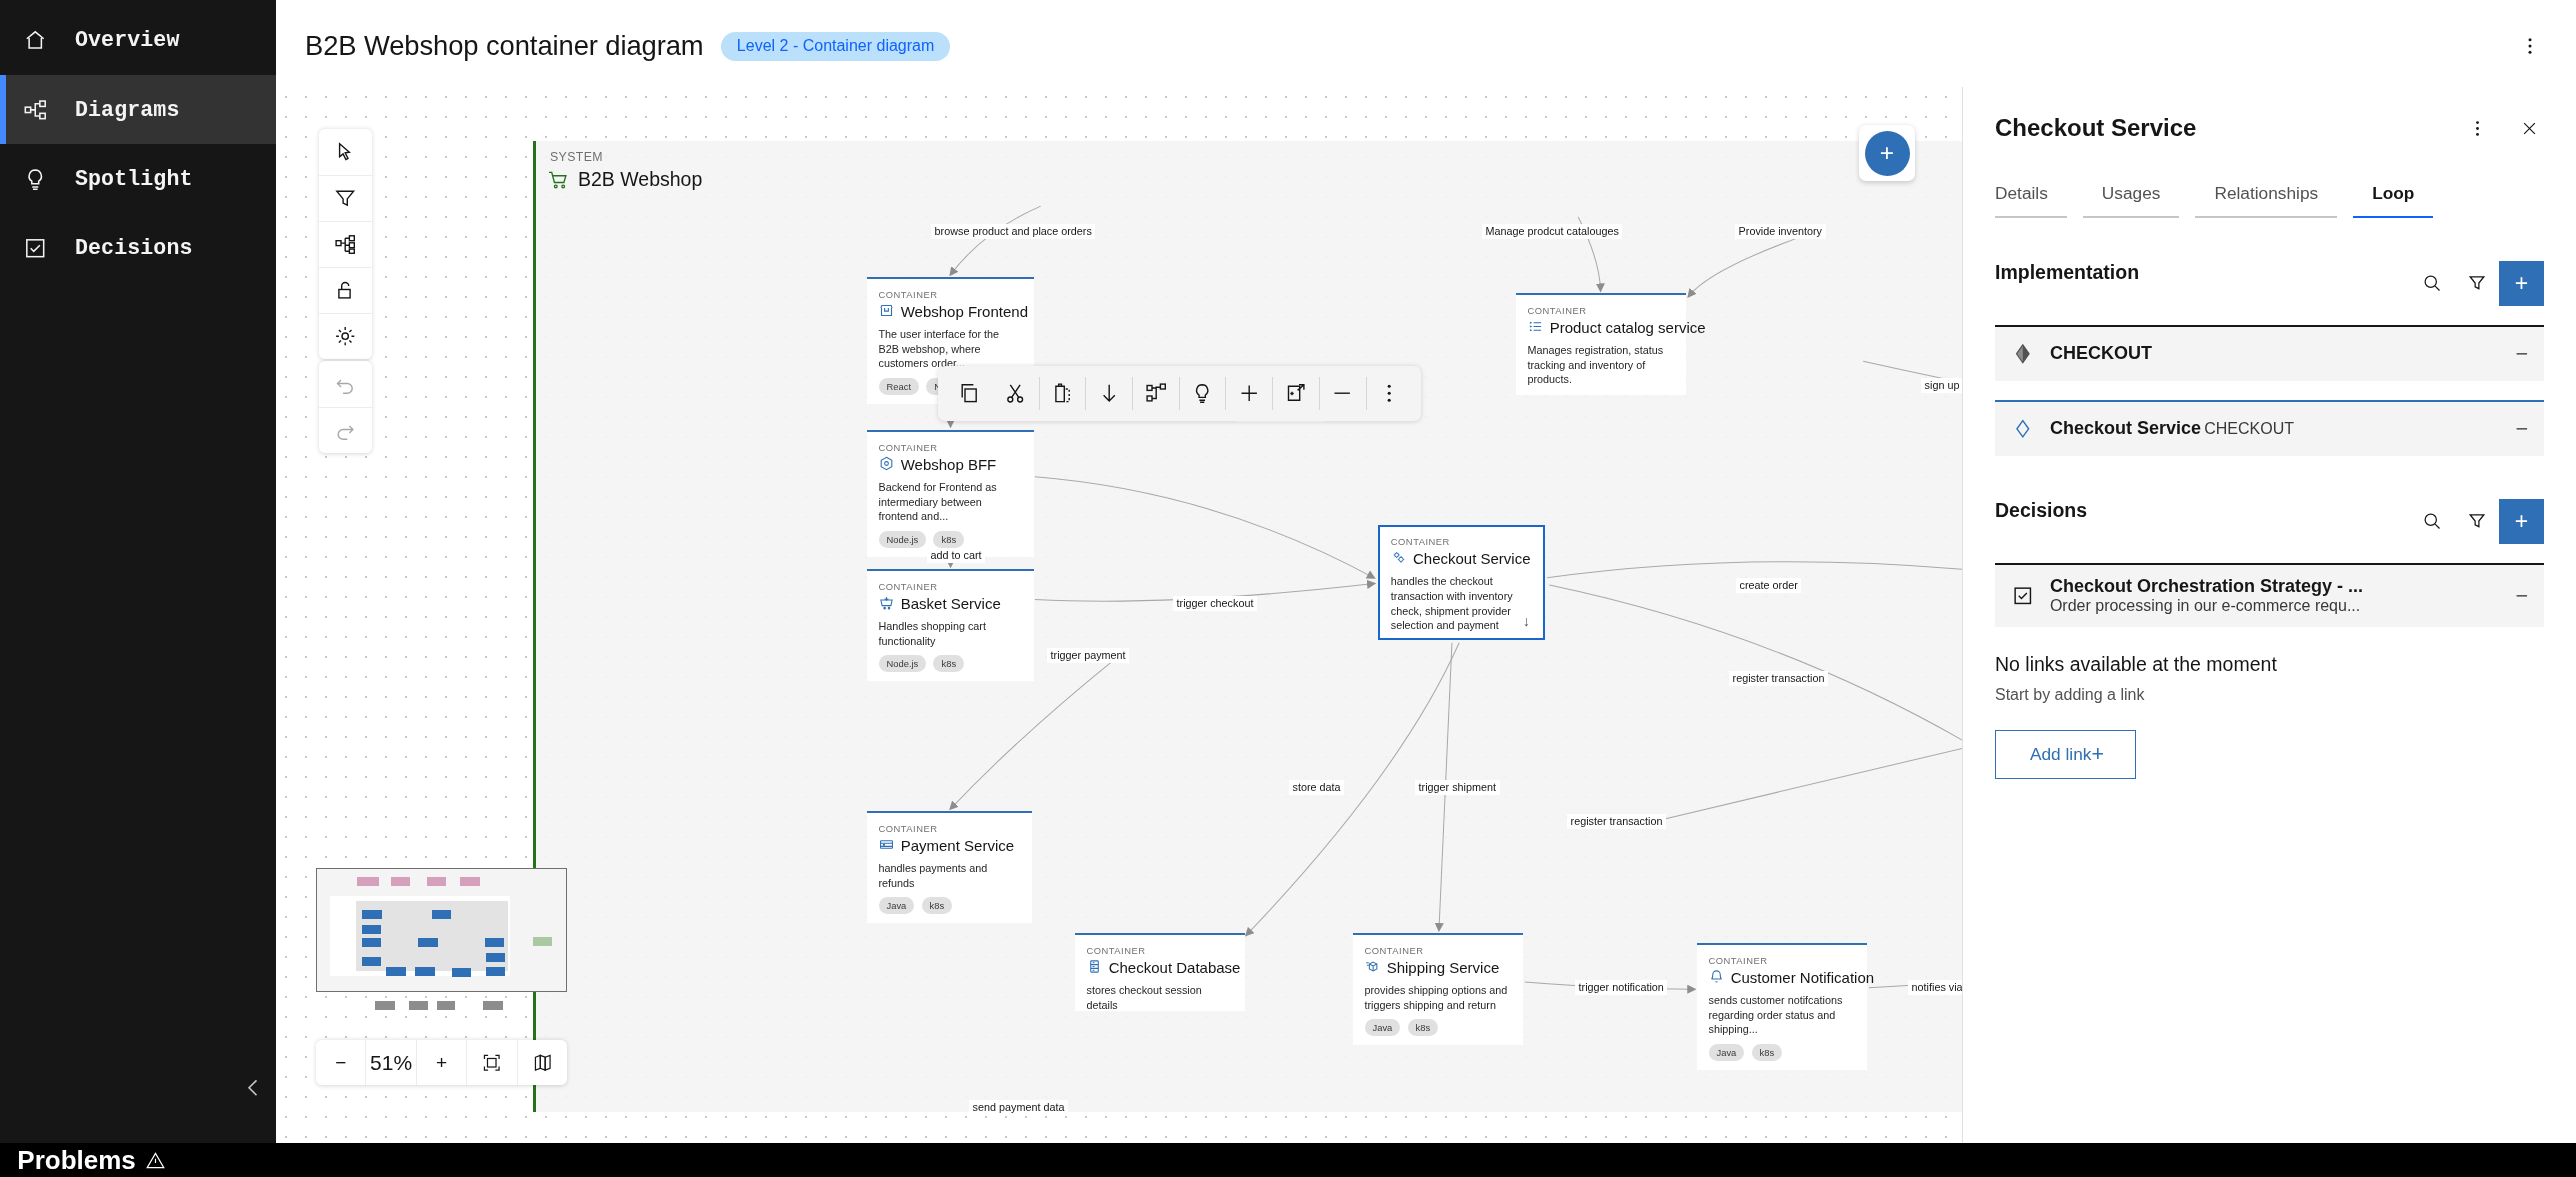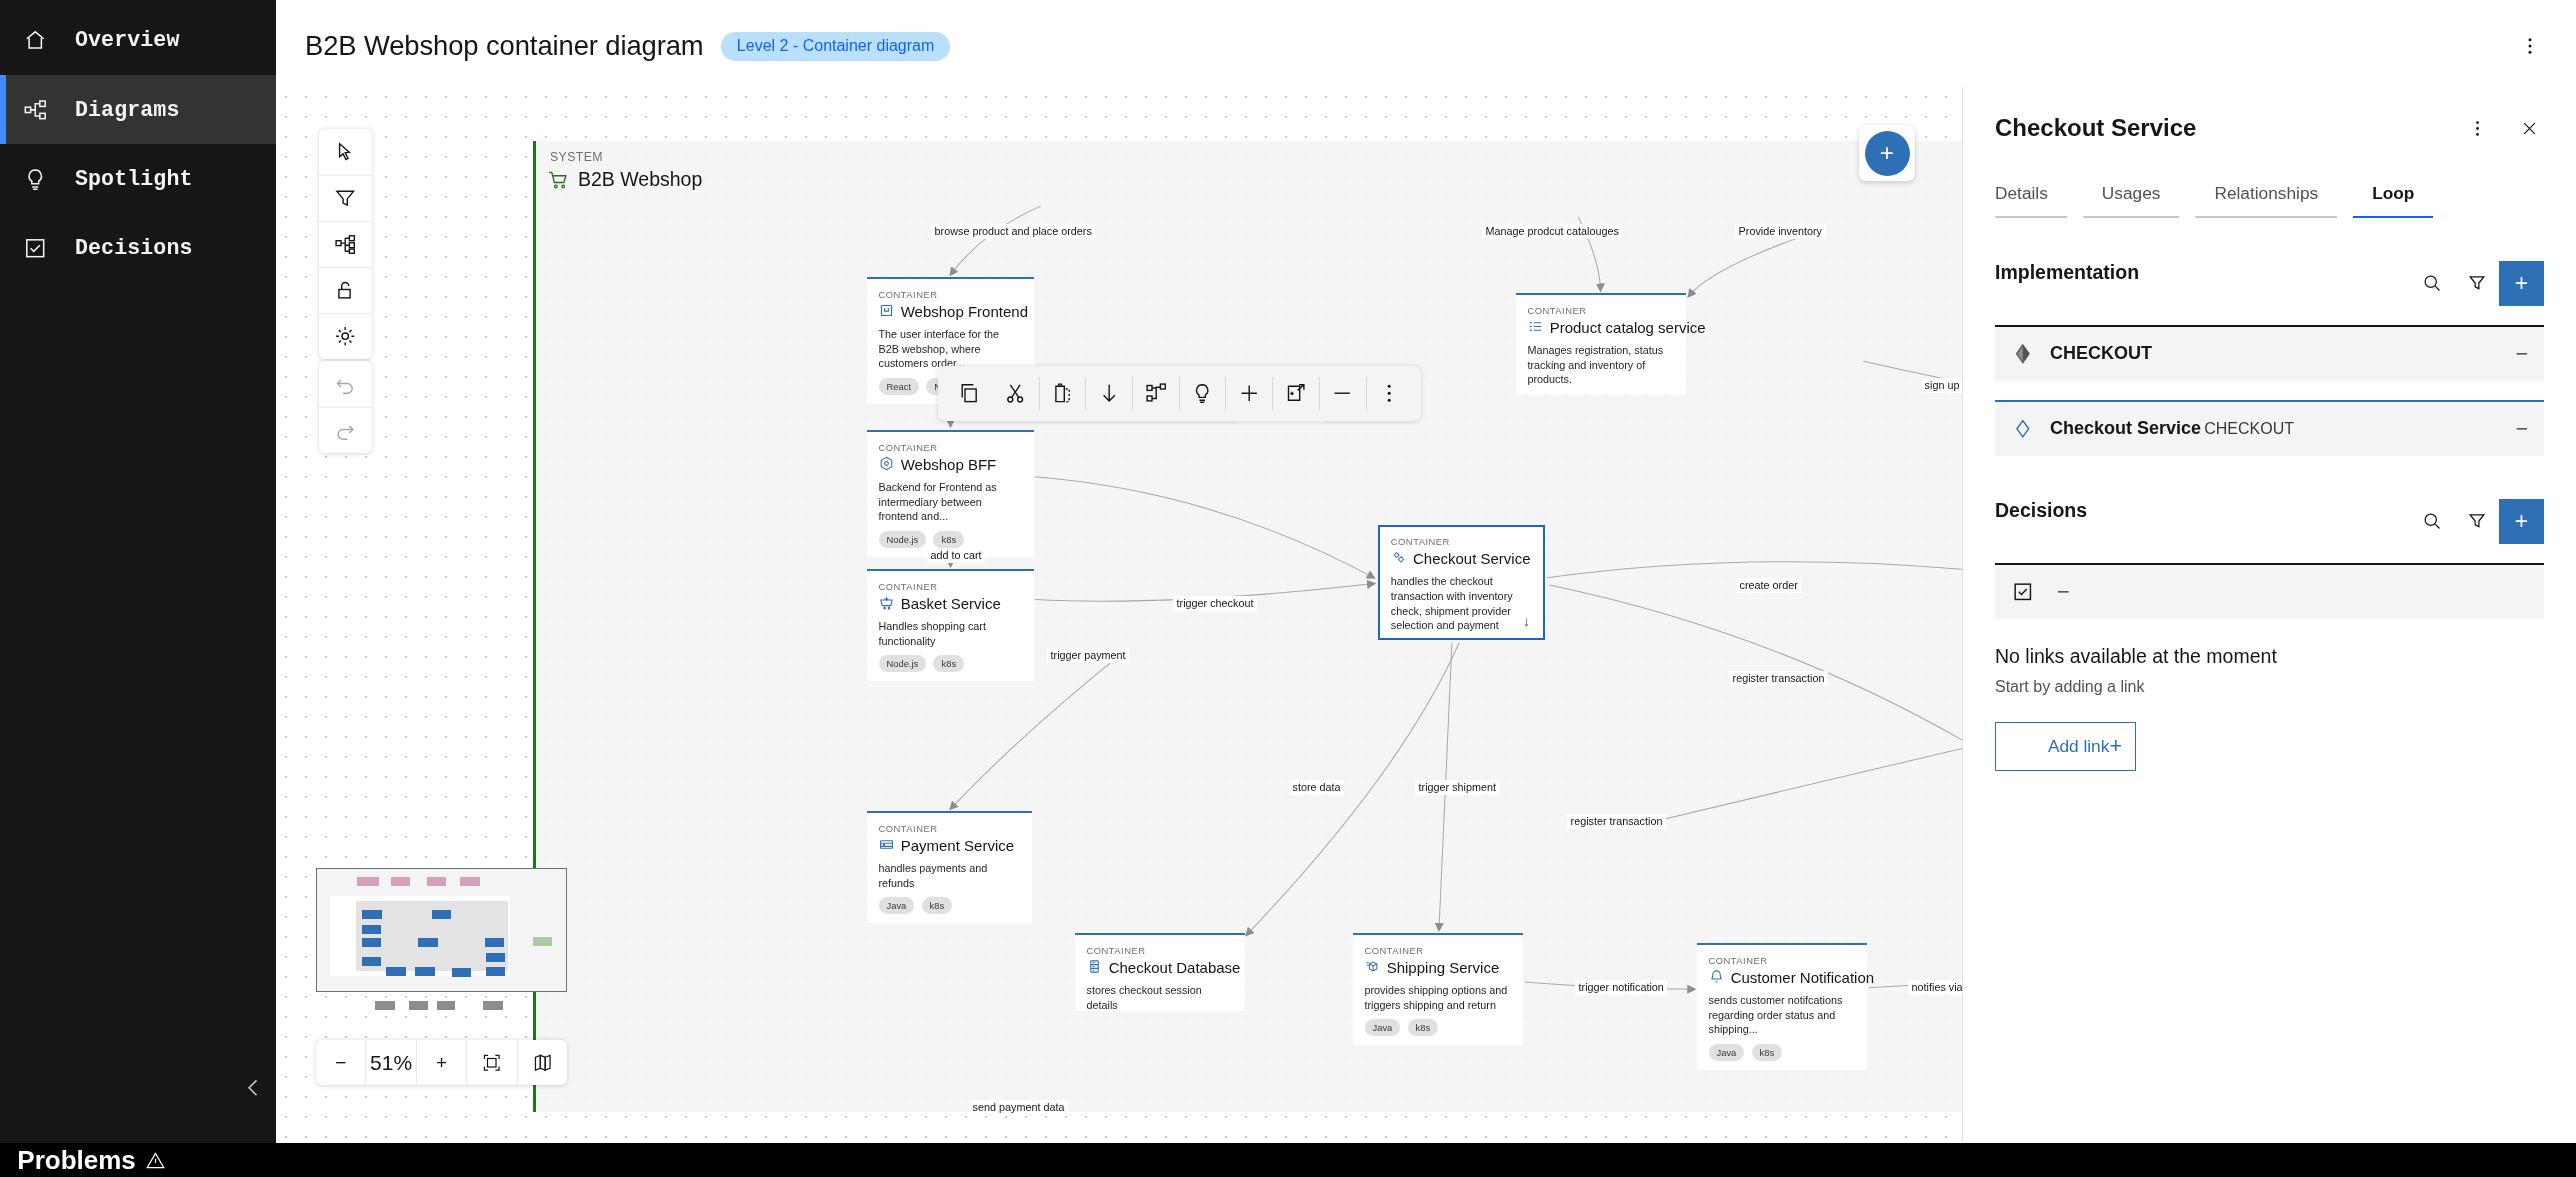--- a/index.html
+++ b/index.html
@@ -202,21 +202,21 @@
   .lcard .ltxt { flex:1; min-width:0; }
   .lcard .lprimary { font-size:18px; font-weight:600; color:#161616; white-space:nowrap; overflow:hidden; text-overflow:ellipsis; }
   .lcard .lsecondary { font-size:16px; color:#393939; white-space:nowrap; overflow:hidden; text-overflow:ellipsis; margin-top:2.2px; }
   .lcard .lminus { font-size:21.6px; color:#525252; padding-left:7.2px; cursor:pointer; }
 
   .links-title { padding: 0 32px; margin-top: 52px; font-size:19.5px; font-weight:600; color:#161616; }
   .links-empty { padding: 0 32px; margin-top: 26px; font-size:19.5px; color:#161616; }
   .links-sub { padding: 0 32px; margin-top: 10px; font-size:16px; color:#525252; }
   .add-link-btn {
     margin: 26px 32px 0 32px; width: 141px; height:49px; border:0.7px solid #2f6fb5;
-    display:flex; align-items:center; justify-content:flex-end;
+    display:flex; align-items:center; justify-content:center;
     padding: 0 13px 0 16px; color:#2f6fb5; font-size:17.3px; cursor:pointer;
     width: 141px;
   }
   .add-link-btn { width: 141px; }
   .add-link-btn .plus { font-size:21.6px; font-weight:300; }
 </style>
 </head>
 <body>
 
 <div class="app">
@@ -752,20 +752,24 @@
       </div>
     </div>
 
     <div class="lcard dark" style="border-top-color:#161616;">
       <span class="lico">
         <svg viewBox="0 0 24 24" fill="none" stroke="#161616" stroke-width="1.6">
             <rect x="3.5" y="3.5" width="17" height="17"></rect>
             <path d="M7.5 12l3 3 6-6"></path>
           </svg>
       </span>
+      <span class="ltxt">
+        <span class="lprimary">Checkout Orchestration Strategy - ...</span>
+        <span class="lsecondary">Order processing in our e-commerce requ...</span>
+      </span>
       <span class="lminus">−</span>
     </div>
 
     <div class="links-empty">No links available at the moment</div>
     <div class="links-sub">Start by adding a link</div>
     <div class="add-link-btn">
       <span>Add link</span>
       <span class="plus">+</span>
     </div>
   </aside>

